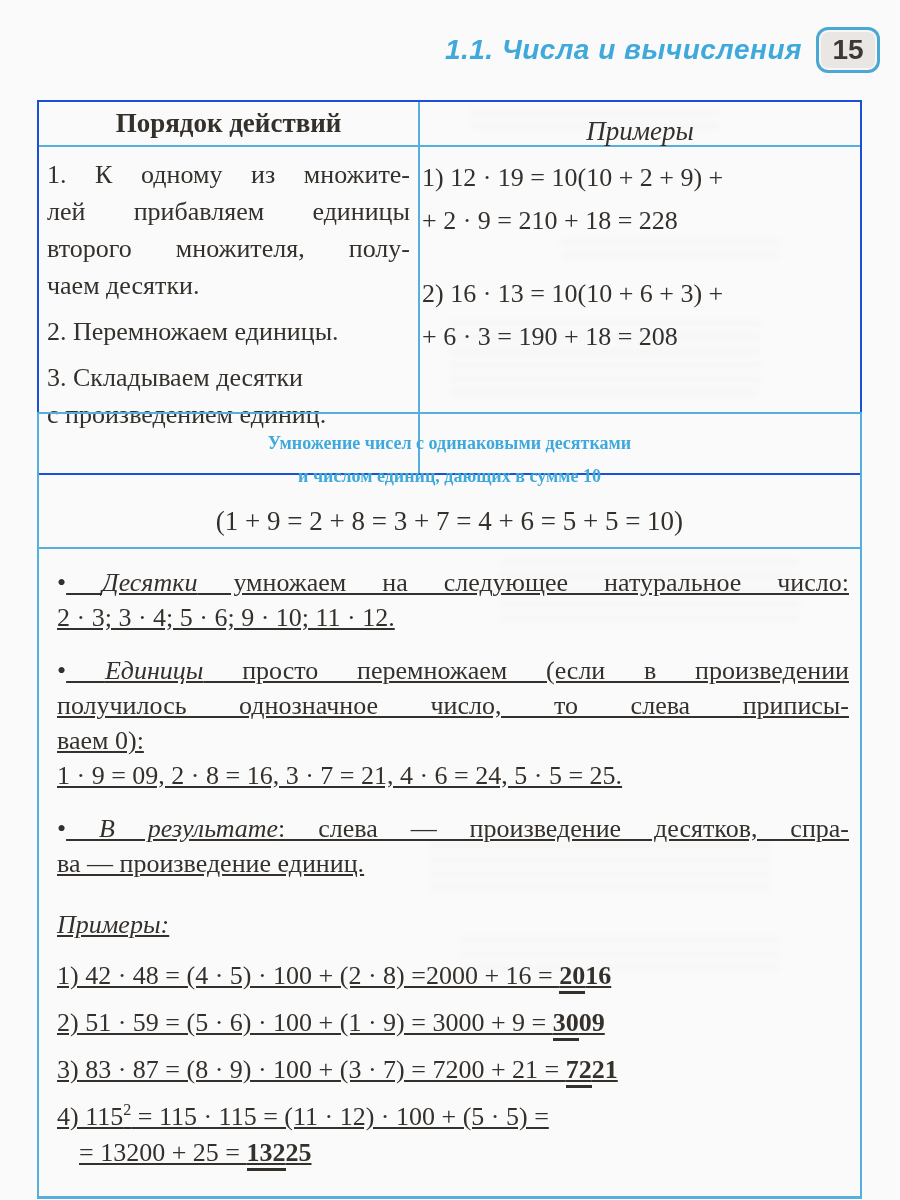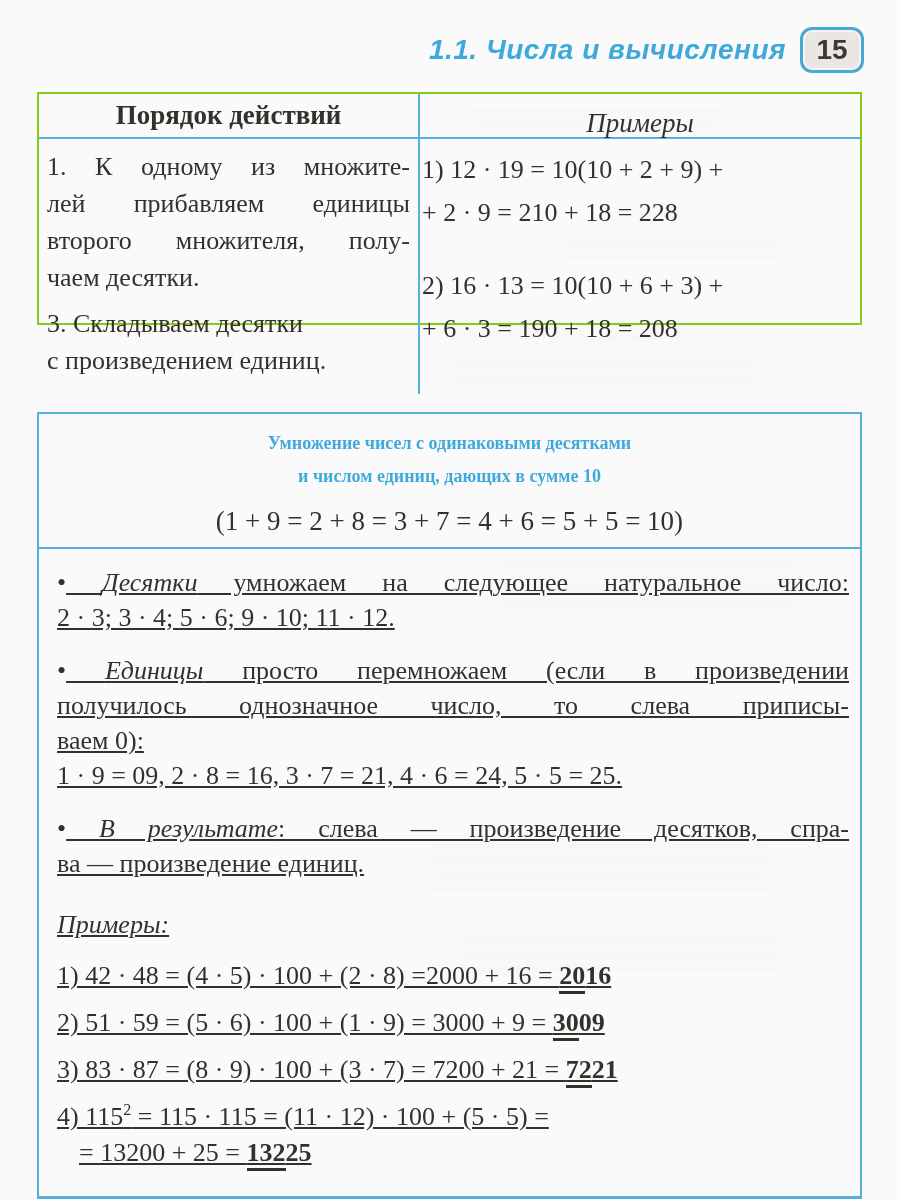--- a/index.html
+++ b/index.html
@@ -8,21 +8,21 @@
     background:#fbfafa;
     font-family:"Liberation Serif","DejaVu Serif",serif;
     color:#34302c;
     position:relative;
     overflow:hidden;
   }
   .page{position:absolute;inset:0;}
 
   
   .running-head{
-    position:absolute;top:27px;left:37px;right:36px;height:46px;
+    position:absolute;top:27px;left:37px;right:20px;height:46px;
     display:flex;align-items:center;justify-content:flex-end;gap:14px;
   }
   .section-title{
     font-family:"Liberation Sans","DejaVu Sans",sans-serif;
     font-style:italic;font-weight:bold;
     font-size:28px;letter-spacing:.5px;
     color:#3fa9dc;
     white-space:nowrap;
   }
   .page-badge{
@@ -30,22 +30,22 @@
     border:3px solid #4aa8d4;border-radius:12px;
     background:#e9e6e4;
     box-shadow:inset 0 0 0 2px #f7f6f5;
     display:flex;align-items:center;justify-content:center;
     font-family:"Liberation Sans","DejaVu Sans",sans-serif;
     font-weight:bold;font-size:28px;color:#3b3835;
   }
 
   
   .rules-table{
-    position:absolute;left:37px;top:92px;width:825px;height:233px;
-    border:2px solid #84cc16;
+    position:absolute;left:37px;top:100px;width:825px;height:375px;
+    border:2px solid #1d4ed8;
     display:grid;grid-template-columns:381px 1fr;grid-template-rows:45px 1fr;
     background:transparent;
     box-sizing:border-box;
   }
   .rules-table .th{
     border-bottom:2px solid #56b0dd;
     display:flex;align-items:center;justify-content:center;
     font-size:27px;
   }
   .rules-table .th.col1{font-weight:bold;border-right:2px solid #56b0dd;}
@@ -119,20 +119,23 @@
     <div class="th col2">Примеры</div>
 
     <div class="cell left">
       <div class="para">
         <div class="line jl">1. К одному из множите-</div>
         <div class="line jl">лей прибавляем единицы</div>
         <div class="line jl">второго множителя, полу-</div>
         <div class="line">чаем десятки.</div>
       </div>
       <div class="para">
+        <div class="line">2. Перемножаем единицы.</div>
+      </div>
+      <div class="para">
         <div class="line">3. Складываем десятки</div>
         <div class="line">с произведением единиц.</div>
       </div>
     </div>
 
     <div class="cell right">
       <div class="ex-pair">
         <div class="line">1) 12 · 19 = 10(10 + 2 + 9) +</div>
         <div class="line">+ 2 · 9 = 210 + 18 = 228</div>
       </div>

